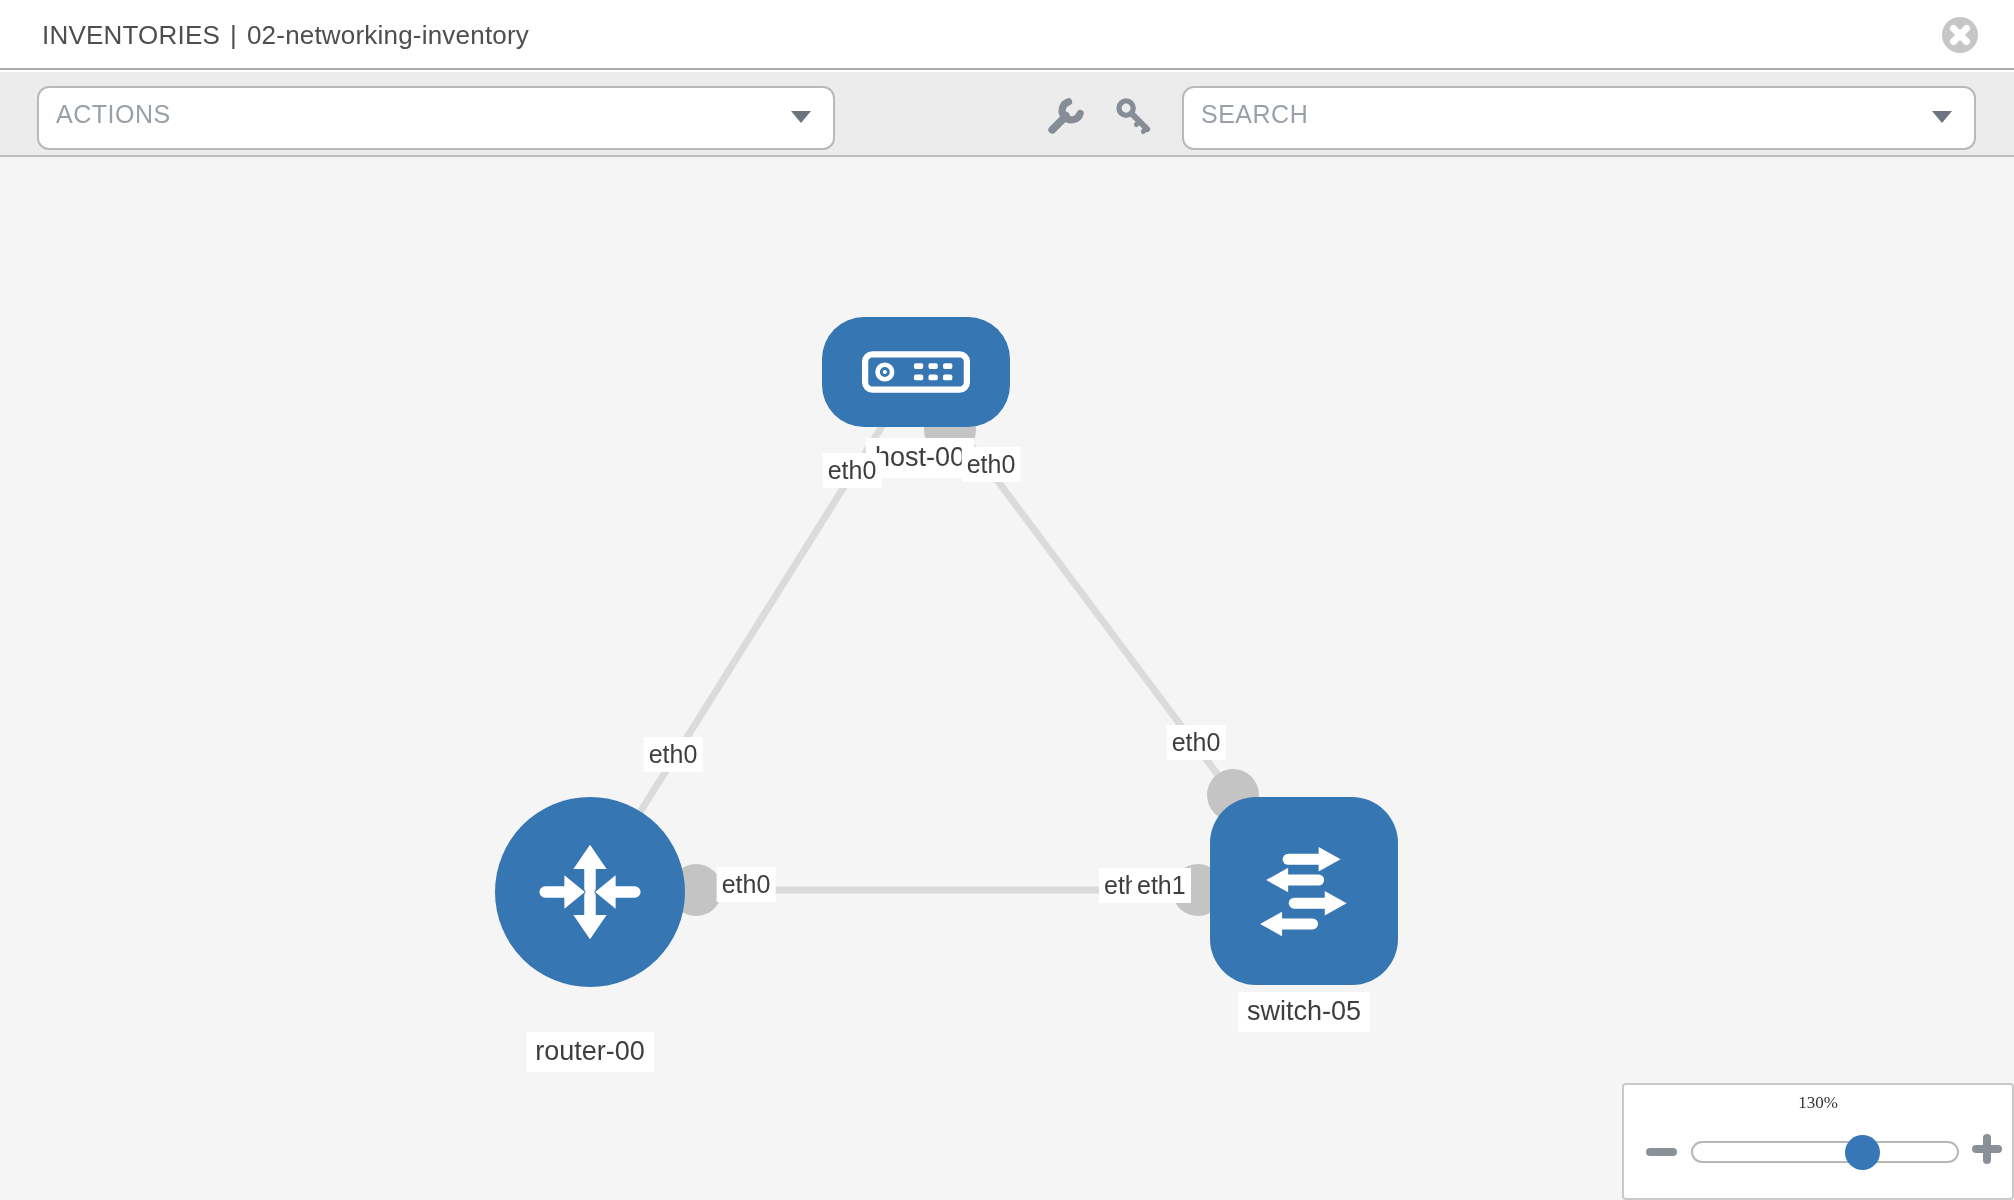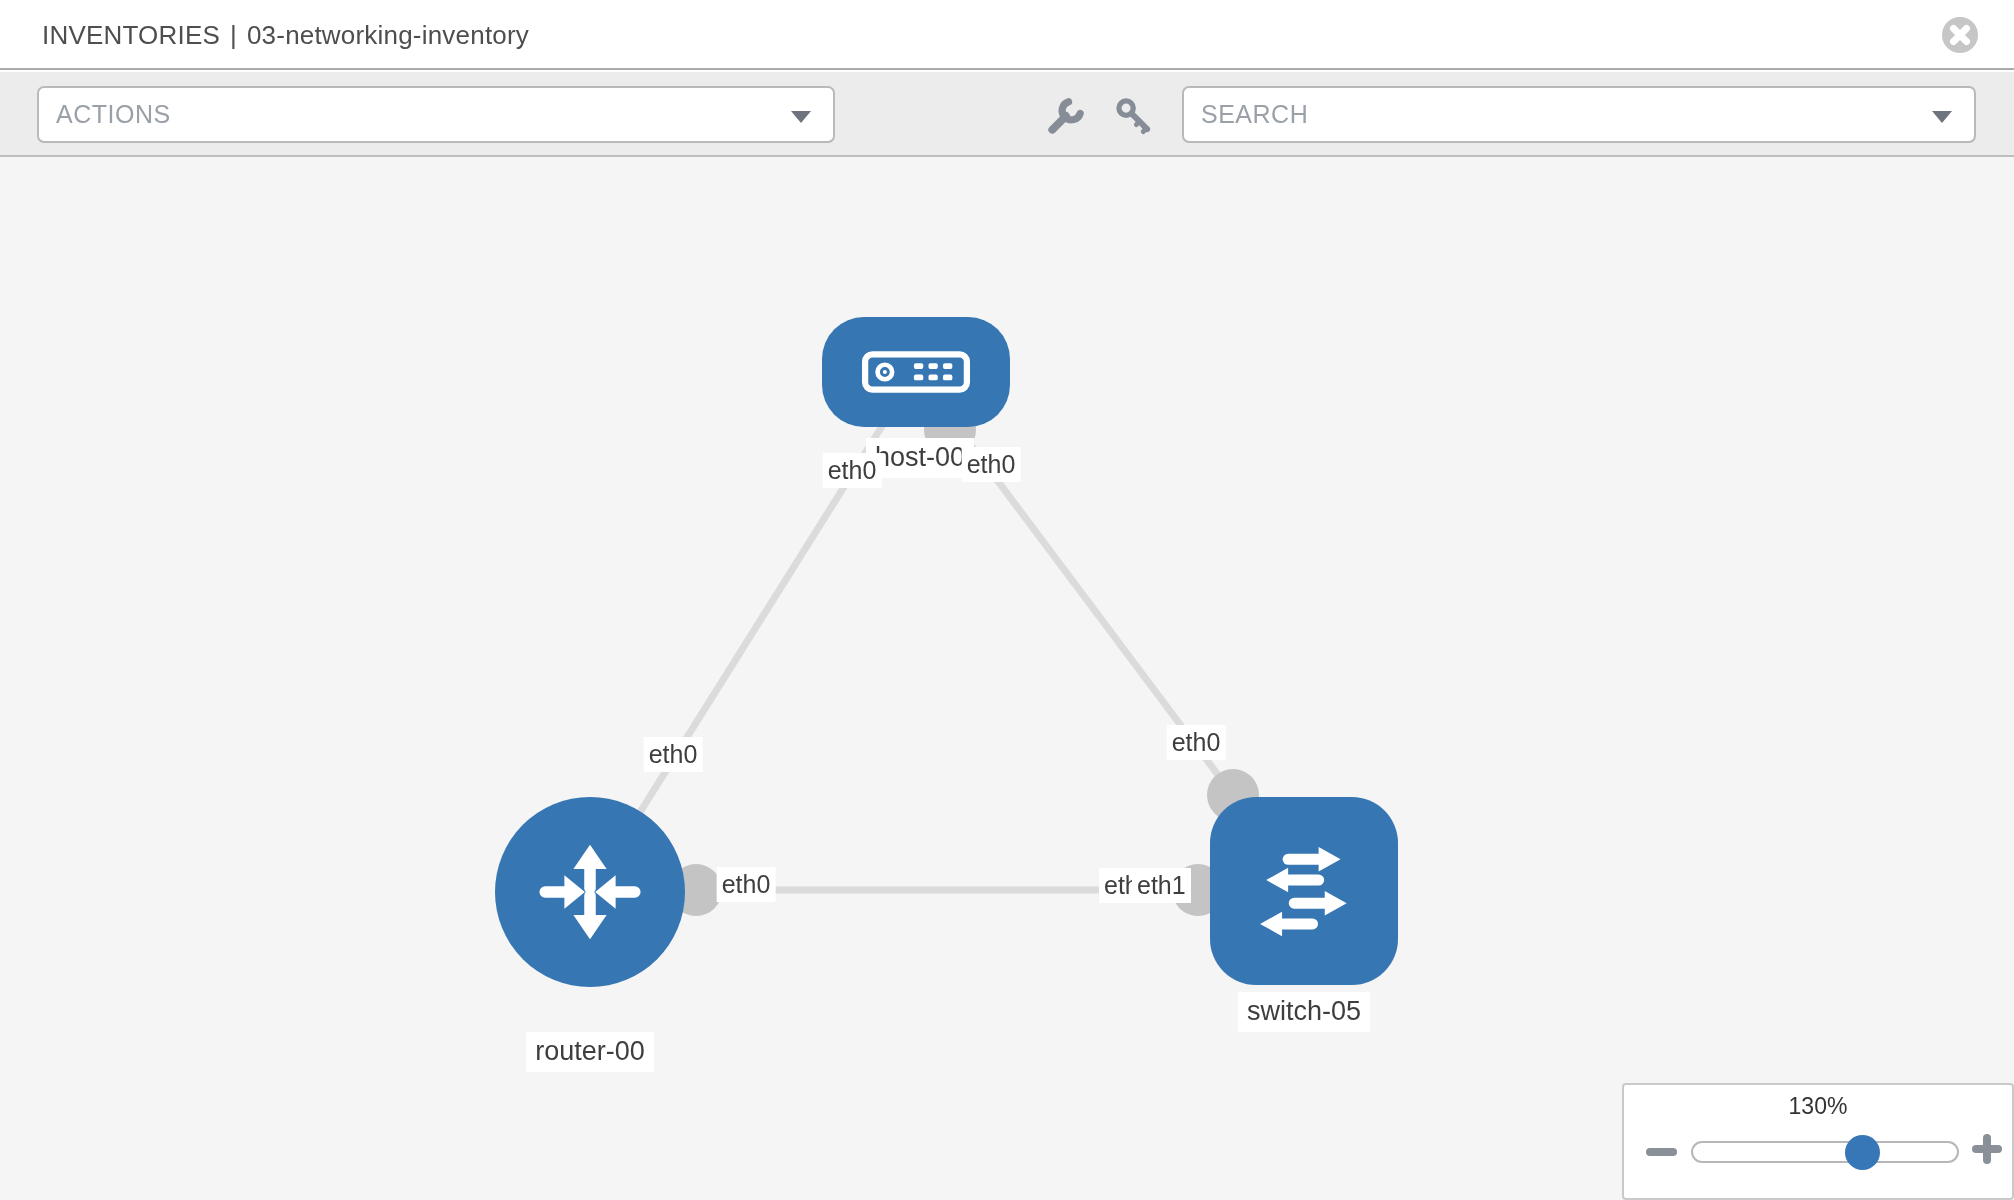--- a/index.html
+++ b/index.html
@@ -8,21 +8,21 @@
   .screen { position:relative; width:2014px; height:1200px; background:#fff; overflow:hidden; }
 
   
   .header { position:absolute; left:0; top:0; width:2014px; height:70px; background:#fff; border-bottom:2px solid #ababab; z-index:5; }
   .header-title { position:absolute; left:42px; top:0; height:70px; display:flex; align-items:center; gap:10px;
                   font-size:26px; font-weight:normal; color:#4e4e4e; letter-spacing:0.2px; }
   .close-btn { position:absolute; right:35px; top:16px; width:38px; height:38px; border:none; background:transparent; cursor:pointer; }
 
   
   .toolbar { position:absolute; left:0; top:72px; width:2014px; height:85px; background:#ececec; border-bottom:2px solid #bdbdbd; z-index:5; }
-  .dropdown { position:absolute; top:14px; height:57px; background:#fff; border:2px solid #b9b9b9; border-radius:7px;padding-left:40px; }
+  .dropdown { position:absolute; top:14px; height:64px; background:#fff; border:2px solid #b9b9b9; border-radius:12px;padding-left:40px; }
   .dropdown-label { position:absolute; left:17px; top:0; line-height:53px; font-size:25px; color:#9aa0a7; letter-spacing:0.5px; }
   .caret { position:absolute; right:22px; top:23px; width:0; height:0;
            border-left:10px solid transparent; border-right:10px solid transparent; border-top:12px solid #6d747d; }
   .tool-icon { position:absolute; top:96px; width:40px; height:40px; border:none; background:transparent; cursor:pointer; z-index:6; }
 
   
   .canvas { position:absolute; left:0; top:157px; width:2014px; height:1043px; background:#f5f5f5; }
   .net-svg { position:absolute; left:0; top:0; z-index:0; }
 
   .node { position:absolute; background:#3676b2; z-index:1; display:flex; align-items:center; justify-content:center; cursor:pointer; }
@@ -31,38 +31,38 @@
   .node-switch { left:1210px; top:797px; width:188px; height:188px; border-radius:46px; }
 
   .lbl { position:absolute; background:#fff; color:#3e3e3e; white-space:nowrap; z-index:2; line-height:1.25; }
   .node-lbl { font-size:27px; padding:3px 9px; transform:translateX(-50%); }
   .iface-lbl { font-size:25px; padding:2px 5px; }
   .ctr { transform:translateX(-50%); }
 
   
   .zoom-panel { position:absolute; left:1622px; top:1083px; width:392px; height:117px; background:#fff;
                 border:2px solid #c9c9c9; border-radius:4px; z-index:3; }
-  .zoom-level { position:absolute; left:0; top:8px; width:100%; text-align:center; font-size:23px; color:#333; }
+  .zoom-level { position:absolute; left:0; top:8px; width:100%; text-align:center; font-size:17px; color:#333;font-family:Liberation Serif, serif; }
   .zoom-minus { position:absolute; left:22px; top:63px; width:31px; height:8px; border-radius:4px; background:#8a9097; border:none; cursor:pointer; }
   .zoom-track { position:absolute; left:67px; top:56px; width:268px; height:22px; background:#fff; border:2px solid #b7b7b7; border-radius:11px; cursor:pointer; }
   .zoom-handle { position:absolute; left:221px; top:50px; width:35px; height:35px; border-radius:50%; background:#3777b8; cursor:grab; }
   .zoom-plus { position:absolute; left:348px; top:49px; width:30px; height:30px; border:none; background:transparent; cursor:pointer; }
   .zoom-plus .h { position:absolute; left:0; top:11px; width:30px; height:8px; border-radius:4px; background:#8a9097; }
   .zoom-plus .v { position:absolute; left:11px; top:0; width:8px; height:30px; border-radius:4px; background:#8a9097; }
 </style>
 </head>
 <body>
 
 <div class="screen">
 
   <div class="header">
     <div class="header-title">
       <span>INVENTORIES</span>
       <span>|</span>
-      <span>03-networking-inventory</span>
+      <span>02-networking-inventory</span>
     </div>
     <button class="close-btn">
       <svg width="38" height="38" viewBox="0 0 38 38">
         <circle cx="19" cy="19" r="18" fill="#c6c6c6"></circle>
         <path d="M12.5 12.5 L25.5 25.5 M25.5 12.5 L12.5 25.5" stroke="#fff" stroke-width="7" stroke-linecap="round"></path>
       </svg>
     </button>
   </div>
 
   <div class="toolbar">

